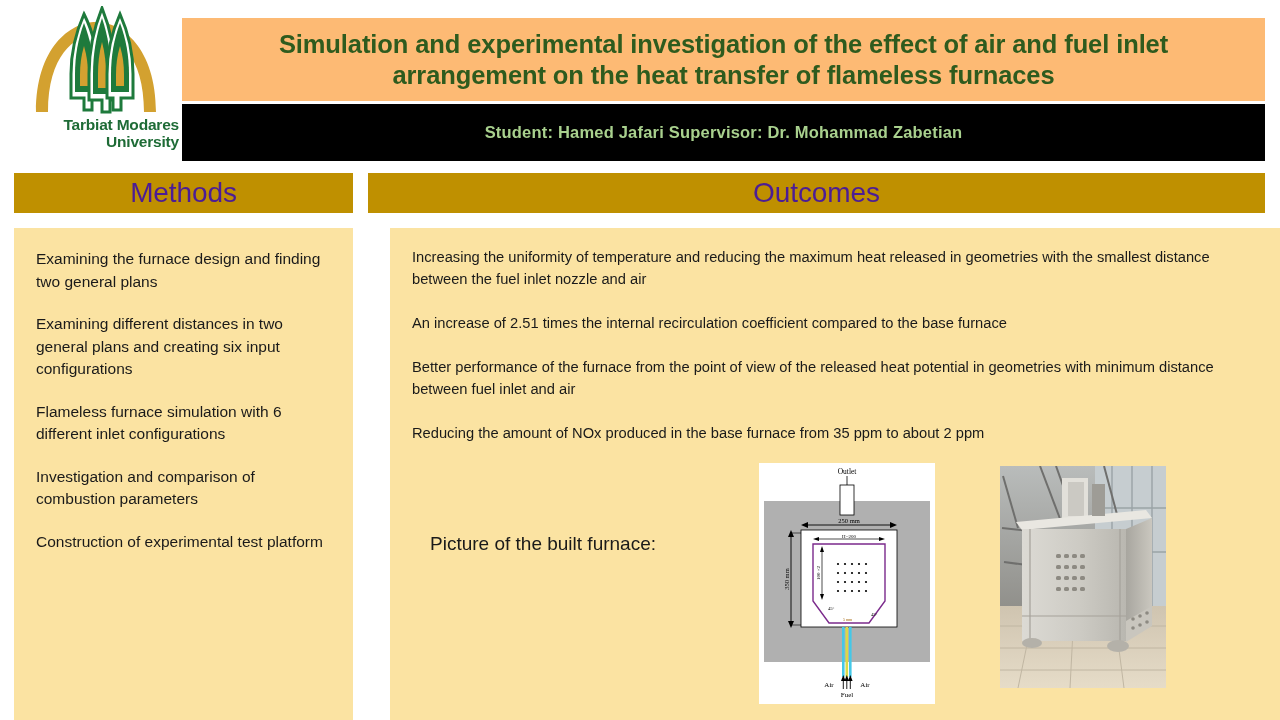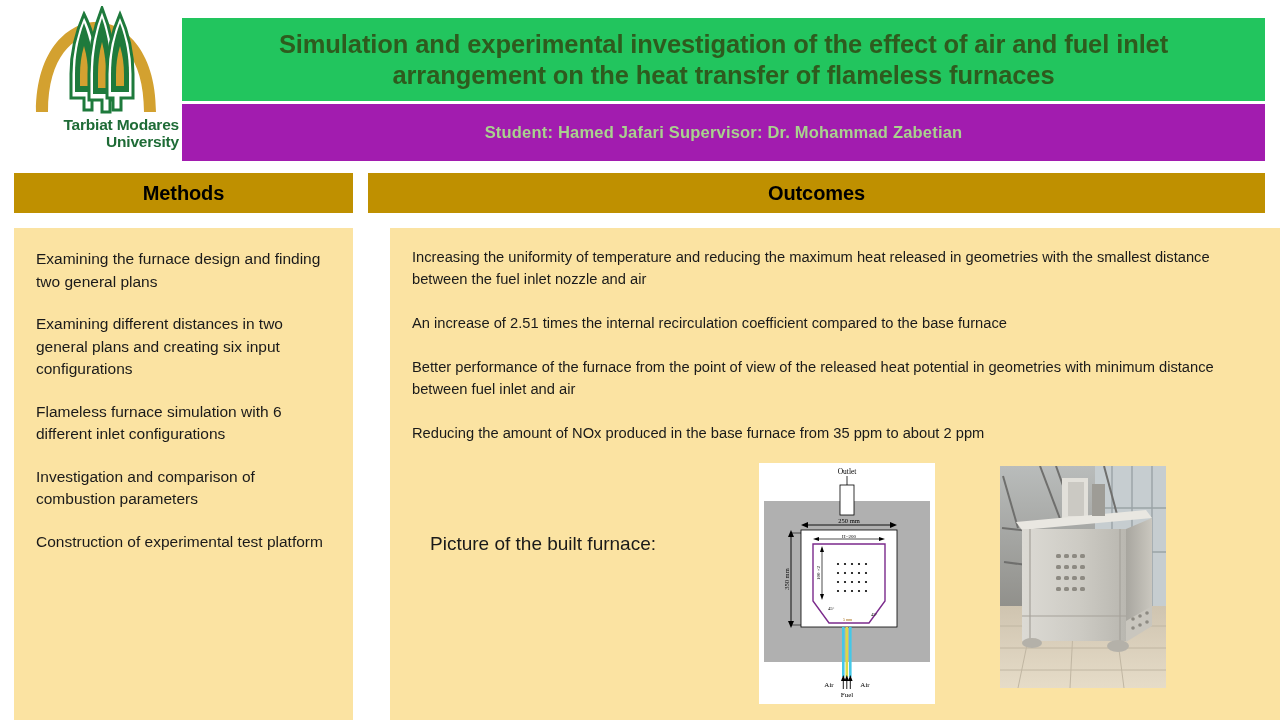--- a/index.html
+++ b/index.html
@@ -44,64 +44,64 @@
     font-weight: bold;
     font-size: 15.5px;
     line-height: 17px;
     letter-spacing: -0.2px;
   }
   #title-bar {
     position: absolute;
     left: 182px; top: 18px;
     width: 1083px;
     height: 83px;
-    background: #22c55e;
+    background: #fdba74;
     display: flex;
     align-items: center;
     justify-content: center;
     box-sizing: border-box;
     padding: 0 22px;
   }
   #title-text {
     color: #2E5B1E;
     font-weight: bold;
     font-size: 25.5px;
     line-height: 31px;
     text-align: center;
     letter-spacing: -0.1px;
   }
   #authors-bar {
     position: absolute;
     left: 182px; top: 104px;
     width: 1083px;
     height: 57px;
-    background: #a21caf;
+    background: #000000;
     display: flex;
     align-items: center;
     justify-content: center;
   }
   #authors-text {
     color: #A9D18E;
     font-weight: bold;
     font-size: 16.5px;
     letter-spacing: 0.2px;
   }
 
   
   .col-header {
     position: absolute;
     background: #BF9000;
     display: flex;
     align-items: center;
     justify-content: center;
   }
   .col-header-text {
-    color: #000000;
-    font-weight: bold;
-    font-size: 20px;
+    color: #4c1d95;
+    font-weight: normal;
+    font-size: 28px;
     letter-spacing: -0.1px;
   }
   #methods-header { left: 14px; top: 173px; width: 339px; height: 40px; }
   #outcomes-header { left: 368px; top: 173px; width: 897px; height: 40px; }
 
   
   .panel {
     position: absolute;
     background: #FBE3A2;
   }

